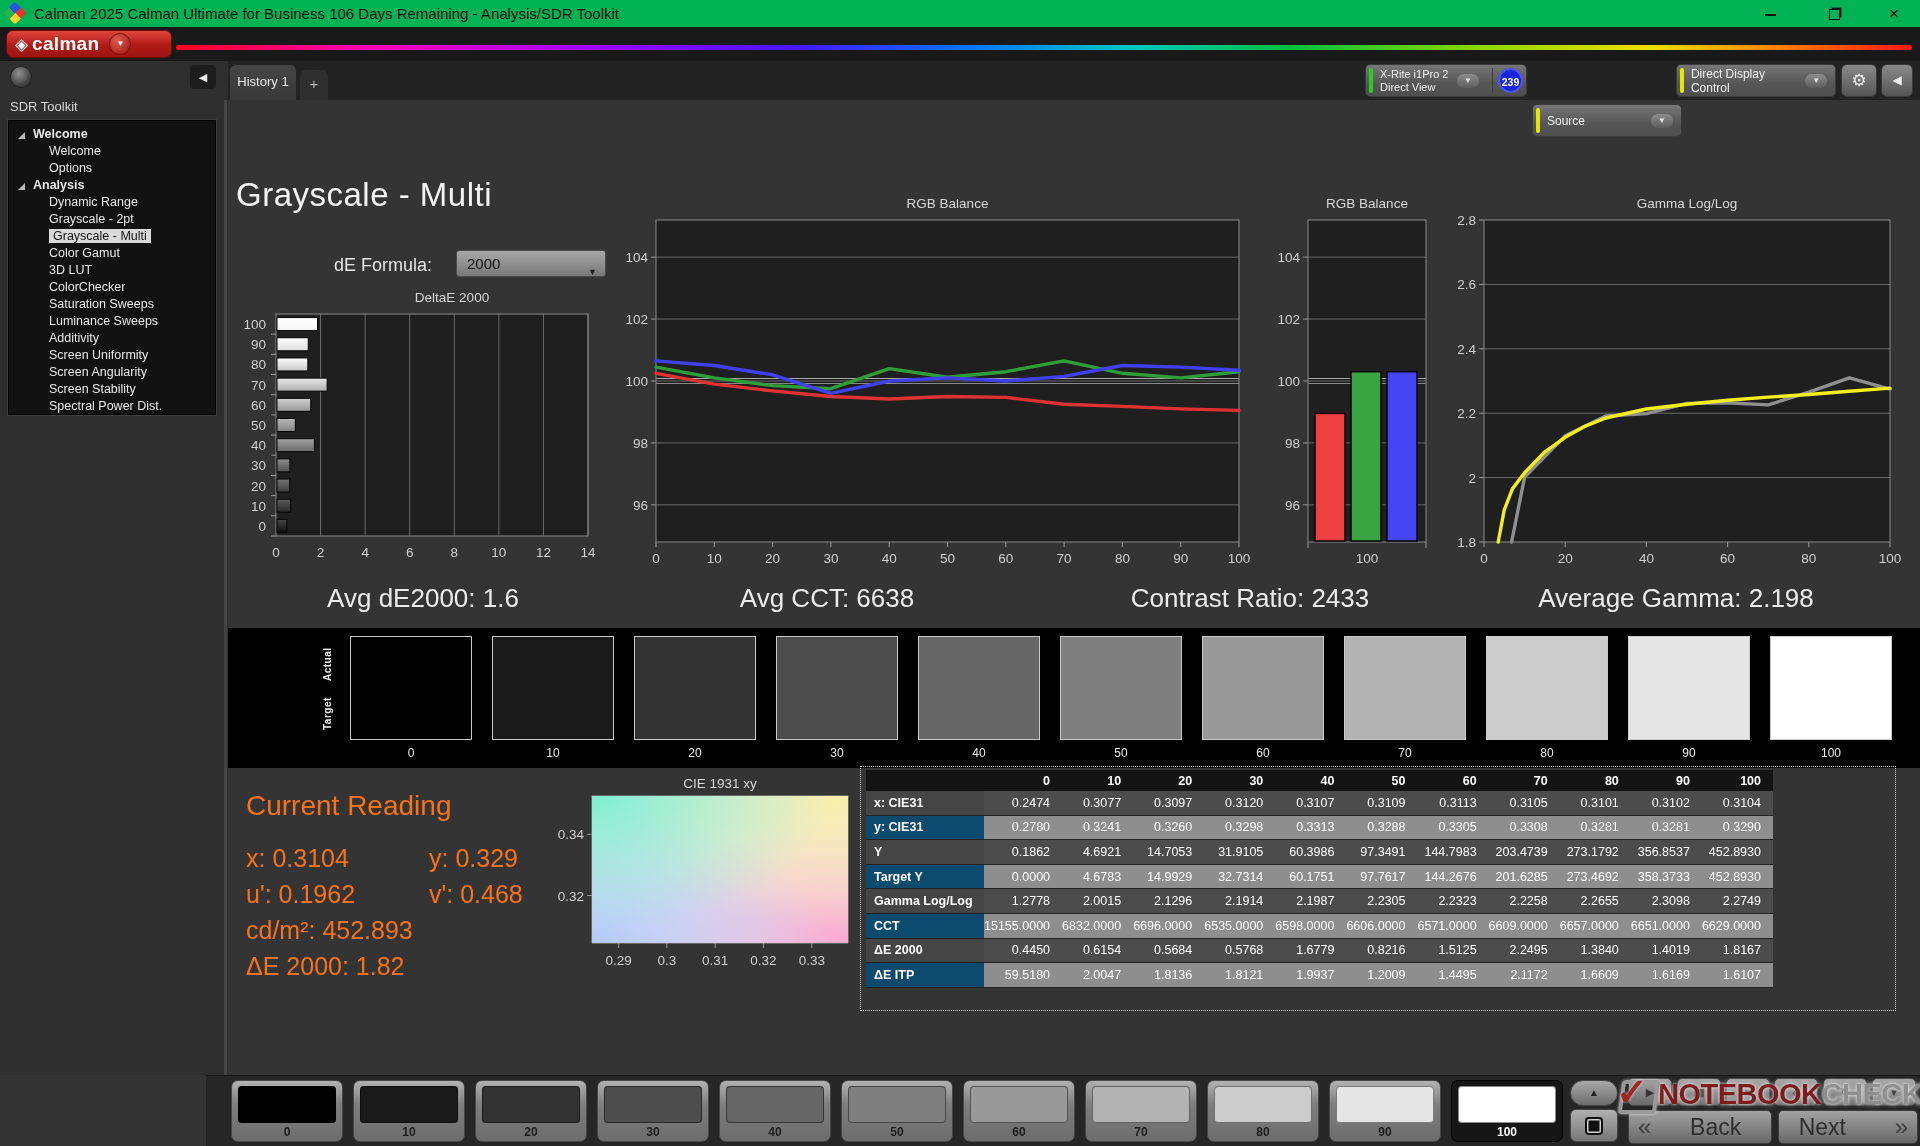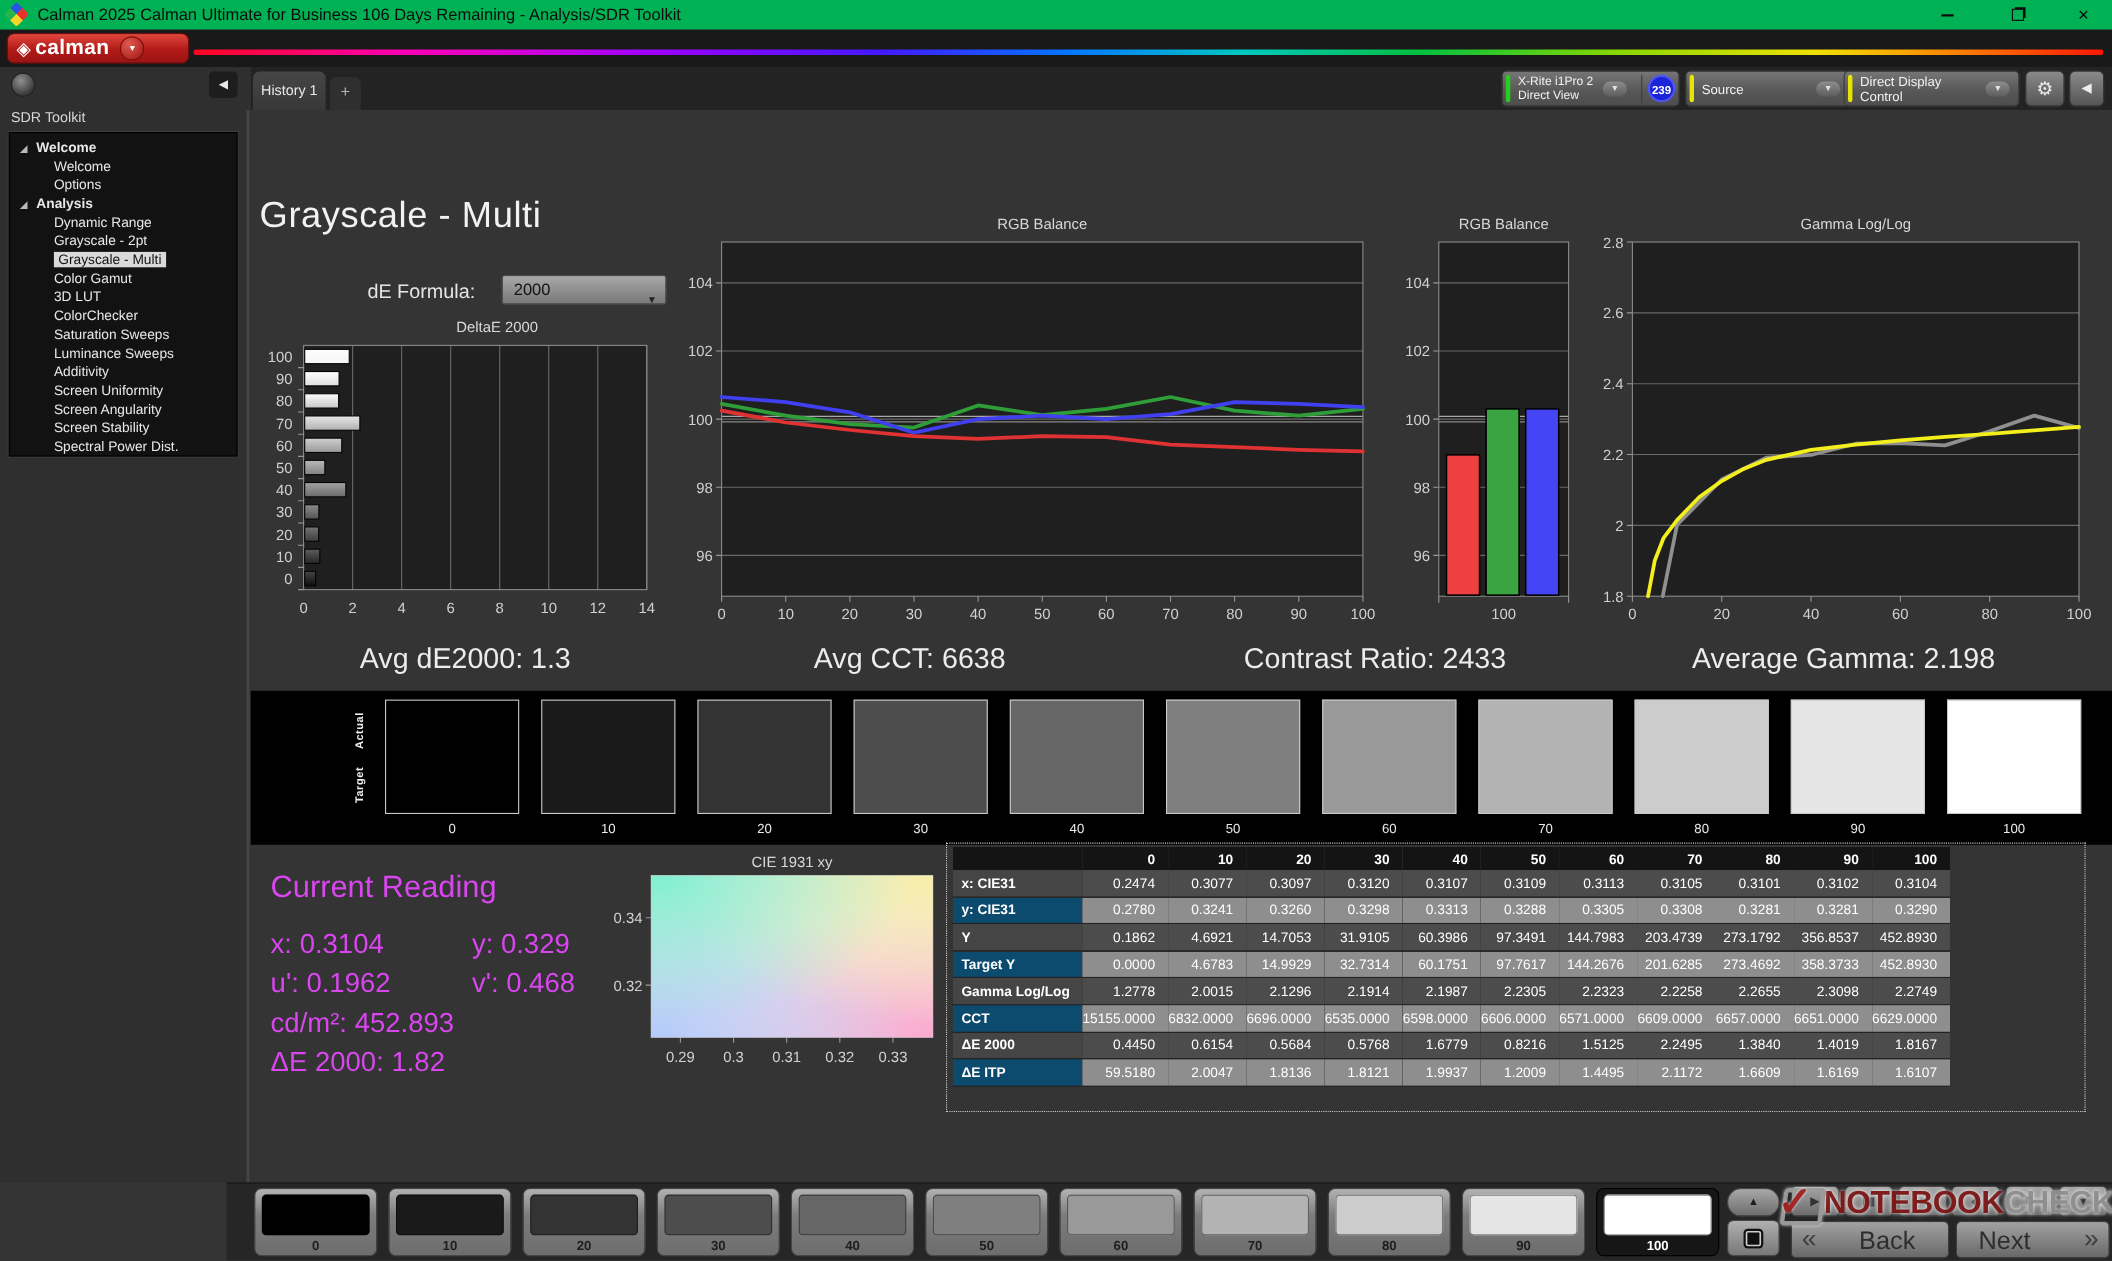--- a/index.html
+++ b/index.html
@@ -41,21 +41,21 @@
     border:1px solid #3a3a3a;box-sizing:border-box;display:flex;align-items:center;color:#f2f2f2;}
   .tbox .stripe{width:4px;height:25px;border-radius:2px;margin:0 7px 0 3px;}
   .stripe-green{background:#27ce1d;}.stripe-yellow{background:#e8e400;}
   .tbox .dd{margin-left:auto;margin-right:8px;color:#e2e2e2;font-size:8px;
     width:22px;height:14px;border-radius:7px;background:linear-gradient(#8d8d8d,#5c5c5c);
     text-align:center;line-height:14px;}
   #meter-box{left:1137px;width:162px;font-size:11px;line-height:13px;}
   #meter-box .sep{width:1px;height:25px;background:#3c3c3c;margin:0 5px;}
   #meter-badge{width:25px;height:25px;border-radius:50%;background:#1b24d8;border:2px solid #4d55ee;
     color:#fff;font-size:10.5px;font-weight:bold;text-align:center;line-height:25px;margin-right:3px;box-sizing:border-box;}
-  #source-box{left:1304px;width:150px;font-size:12px;}
+  #source-box{left:1304px;width:150px;font-size:12px;margin-top:40px;}
   #ddc-box{left:1448px;width:160px;font-size:12px;}
   .sqbtn{top:3px;height:33px;border-radius:6px;background:linear-gradient(#8a8a8a,#555);
     border:1px solid #3a3a3a;box-sizing:border-box;text-align:center;color:#ededed;}
   #gear-btn{left:1613px;width:36px;font-size:17px;line-height:31px;}
   #collapse-right{left:1653px;width:32px;font-size:12px;line-height:31px;}
 
   
   #sidebar{left:0;top:61px;width:228px;height:1014px;background:#2f2f2f;}
   #side-circle{left:10px;top:5px;width:20px;height:20px;border-radius:50%;
     background:radial-gradient(circle at 40% 32%,#909090,#3c3c3c 70%);border:1px solid #222;}
@@ -97,21 +97,21 @@
   #chart-rgbbar{left:1272px;top:194px;width:178px;height:382px;}
   #chart-gamma{left:1436px;top:194px;width:478px;height:382px;}
   #chart-cie{left:540px;top:776px;width:330px;height:224px;}
   #cie-bg{left:52px;top:20px;width:256px;height:147px;
     background:radial-gradient(at 0% 0%,rgba(120,240,205,.95),rgba(120,240,205,0) 65%),
                radial-gradient(at 100% 0%,rgba(248,238,165,.95),rgba(248,238,165,0) 65%),
                radial-gradient(at 0% 100%,rgba(175,200,250,.95),rgba(175,200,250,0) 65%),
                radial-gradient(at 100% 100%,rgba(250,165,205,.95),rgba(250,165,205,0) 60%),#f3e9ee;}
 
   
-  #curread{left:246px;top:790px;width:330px;color:#d946ef;}
+  #curread{left:246px;top:790px;width:330px;color:#f97316;}
   #curread .crtitle{font-size:28px;margin-bottom:18px;}
   #curread .crrow{font-size:25px;line-height:36px;display:flex;}
   #curread .c1{width:183px;}
 
   
   #dotted{left:860px;top:766px;width:1034px;height:243px;border:1px dotted #cfcfcf;}
   #data-table{left:866px;top:770px;}
   #data-table table{border-collapse:collapse;table-layout:fixed;}
   #data-table td,#data-table th{font-size:12.5px;color:#fff;padding:0 12px 0 0;height:23.6px;
     text-align:right;overflow:hidden;white-space:nowrap;}
@@ -448,21 +448,21 @@
       <line x1="291.6" y1="348" x2="291.6" y2="353" stroke="#999"></line>
       <text x="291.6" y="369" text-anchor="middle" font-size="13.5" fill="#d0d0d0">60</text>
       <line x1="372.8" y1="348" x2="372.8" y2="353" stroke="#999"></line>
       <text x="372.8" y="369" text-anchor="middle" font-size="13.5" fill="#d0d0d0">80</text>
       <line x1="454" y1="348" x2="454" y2="353" stroke="#999"></line>
       <text x="454" y="369" text-anchor="middle" font-size="13.5" fill="#d0d0d0">100</text>
       <polyline points="75.6,348.0 88.6,283.1 129.2,241.9 169.8,222.0 210.4,219.6 251.0,209.4 291.6,208.8 332.2,210.9 372.8,198.1 413.4,183.8 454.0,195.1" fill="none" stroke="#8f8f8f" stroke-width="3.4" stroke-linejoin="round" stroke-linecap="round"></polyline>
       <polyline points="62.2,348.0 68.3,315.8 76.4,294.9 88.6,278.8 108.9,257.8 129.2,243.3 149.5,232.1 169.8,224.0 210.4,215.0 251.0,210.2 291.6,206.3 332.2,203.1 372.8,200.5 413.4,197.3 454.0,194.1" fill="none" stroke="#f2ef1d" stroke-width="3.4" stroke-linejoin="round" stroke-linecap="round"></polyline>
     </svg></div>
 
-<span class="sum" style="left:423px;">Avg dE2000: 1.3</span>
+<span class="sum" style="left:423px;">Avg dE2000: 1.6</span>
 <span class="sum" style="left:827px;">Avg CCT: 6638</span>
 <span class="sum" style="left:1250px;">Contrast Ratio: 2433</span>
 <span class="sum" style="left:1676px;">Average Gamma: 2.198</span>
 
 <div class="abs" id="swatchband">
   <span class="vlabel" style="top:12px;height:48px;">Actual</span>
   <span class="vlabel" style="top:62px;height:48px;">Target</span>
 <div class="swq" style="left: 122px; background: rgb(0, 0, 0);"></div>
     <div class="swq-lbl" style="left: 122px;">0</div>
     <div class="swq" style="left: 264px; background: rgb(26, 26, 26);"></div>

